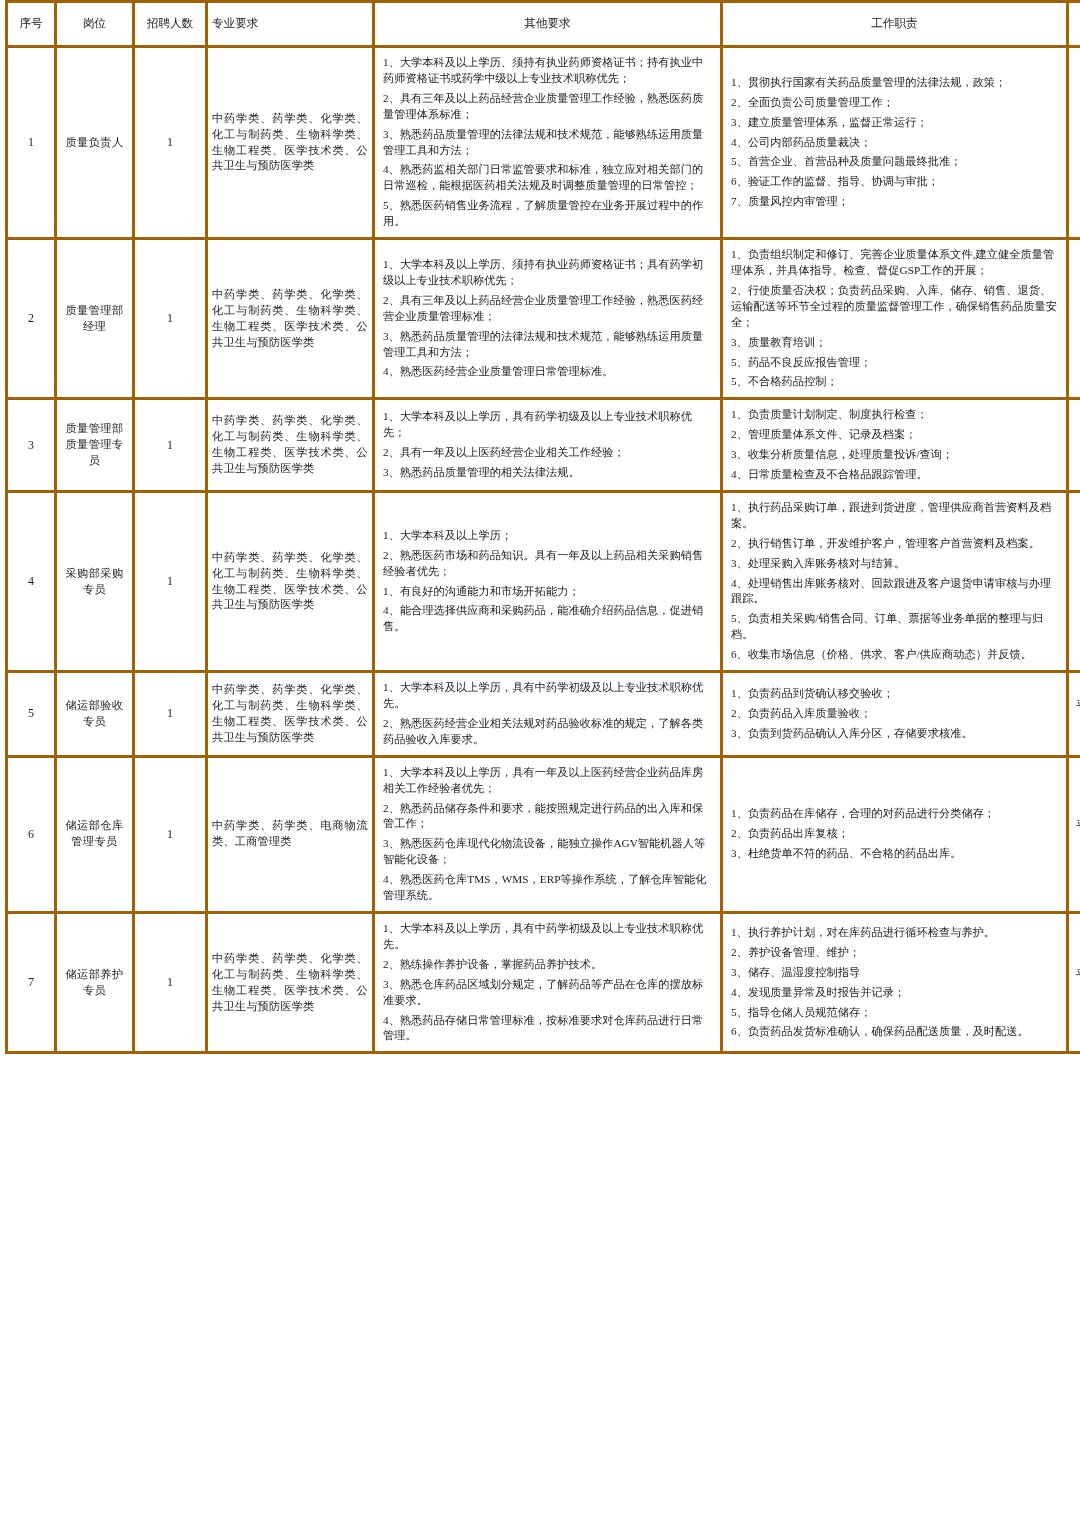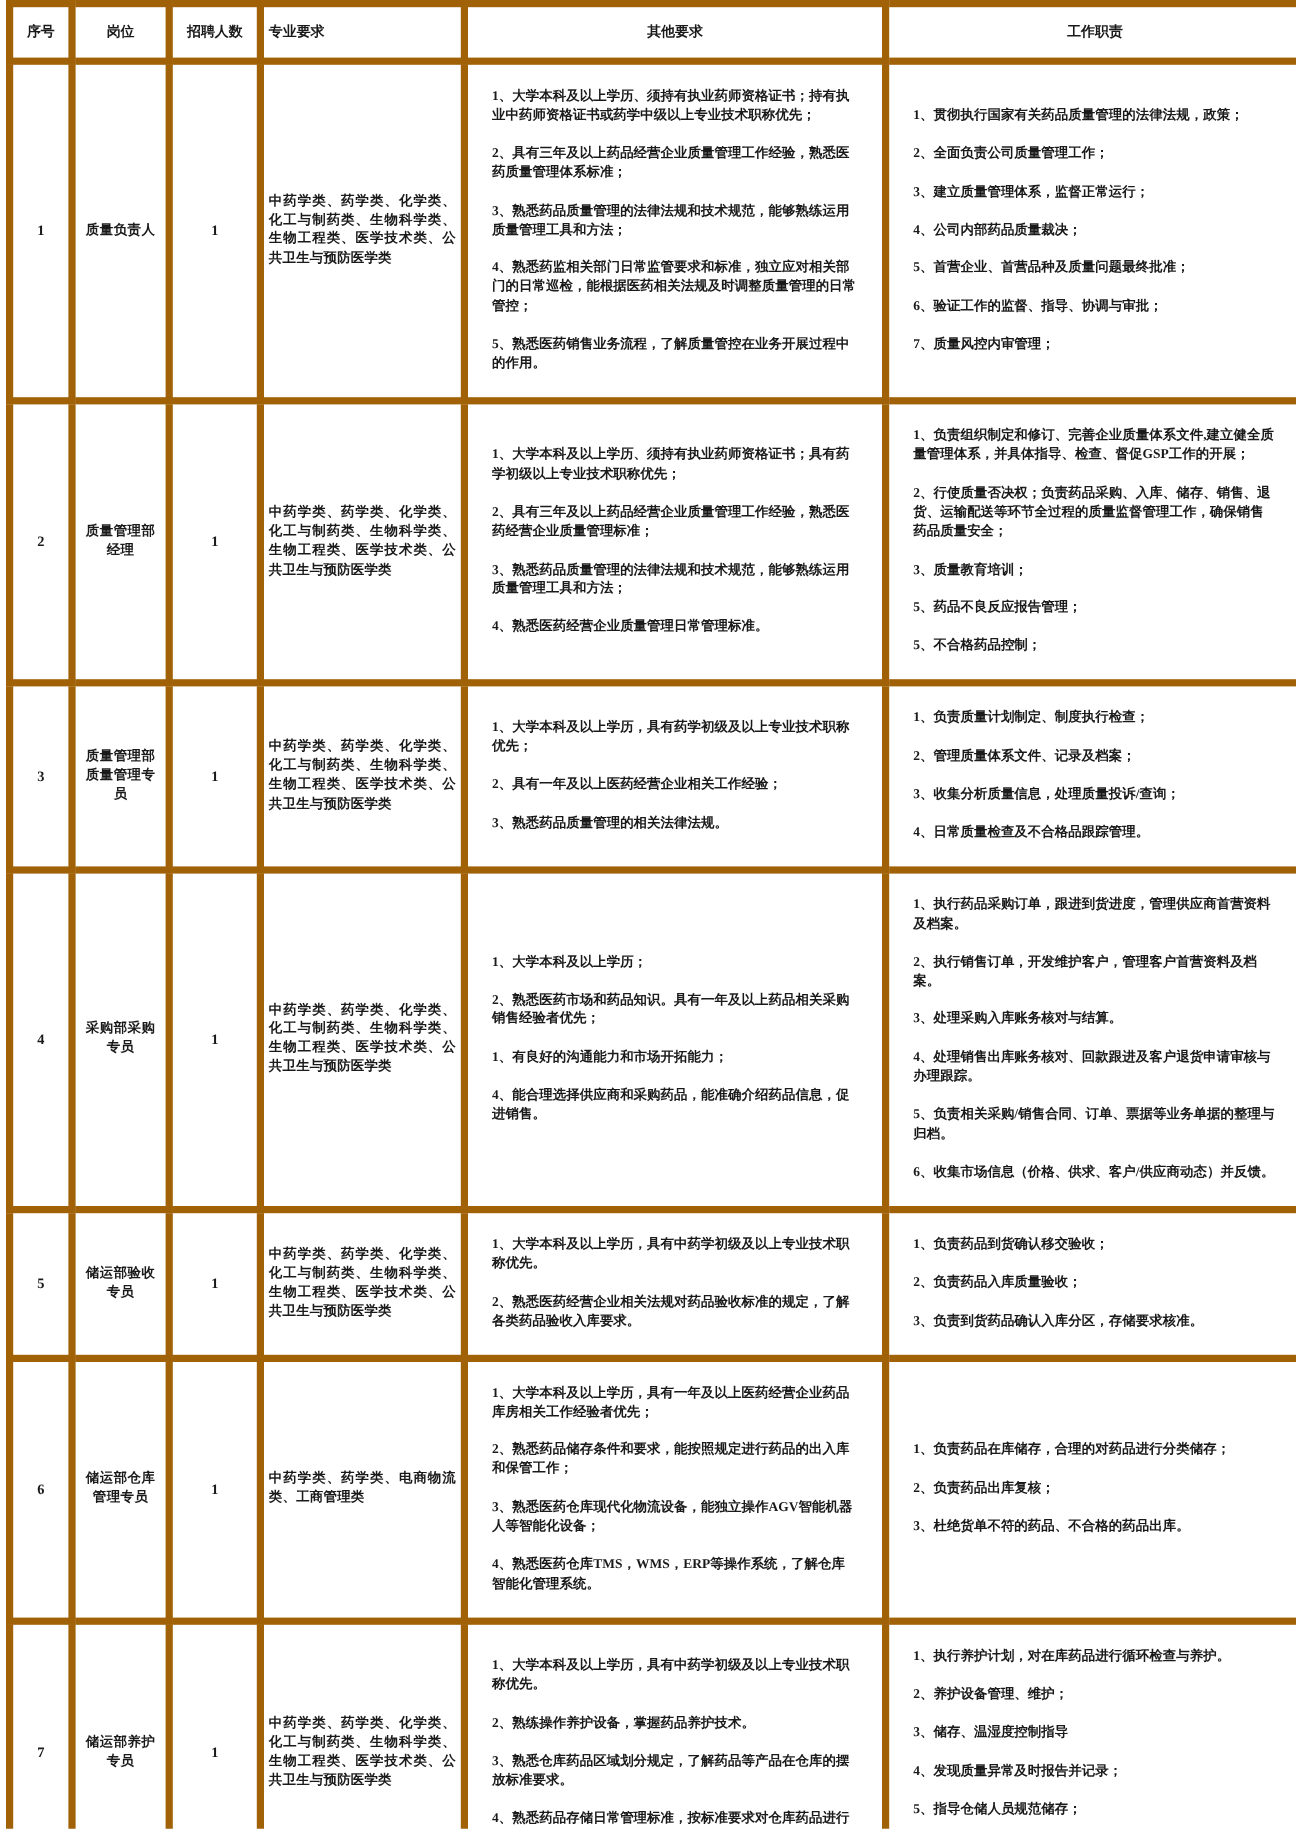--- a/index.html
+++ b/index.html
@@ -30,26 +30,26 @@
     line-height: 1.2;
     font-family: "Liberation Sans", "DejaVu Sans", sans-serif;
   }
   table.jobs {
     border-collapse: collapse;
     width: 1070px;
     table-layout: fixed;
     font-size: 11.2px;
   }
   table.jobs th, table.jobs td {
-    border: 6px solid #a16207;
+    border: 3px solid #a16207;
     vertical-align: middle;
     padding: 3px 4px;
     line-height: 1.42;
     word-break: break-all;
-    font-weight: bold;
+    font-weight: normal;
   }
   thead th {
     text-align: center;
     height: 36px;
     font-size: 11.6px;
     padding: 2px 3px;
   }
   .c-idx   { width: 38px;  text-align: center; }
   .c-post  { width: 67px;  text-align: center; }
   .c-num   { width: 62px;  text-align: center; margin-left: 45px; }
@@ -62,21 +62,21 @@
   td.c-post { font-size: 11.2px; letter-spacing: 0.4px; }
   td.c-loc  { font-size: 11.2px; letter-spacing: 0.3px; line-height: 1.5; }
   td.c-major {
     letter-spacing: 0.2px;
     line-height: 1.5;
   }
   td.c-other, td.c-duty {
     line-height: 1.5;
     letter-spacing: 0.05px;
   }
-  .lines > div { margin: 16px; padding: 0; }
+  .lines > div { margin: 4px; padding: 0; }
   thead th.c-major { text-align: right; }
   thead th.c-idx, thead th.c-post, thead th.c-num,
   thead th.c-other, thead th.c-duty, thead th.c-loc { text-align: center; }
 </style>
 </head>
 <body>
 
 <div class="page">
 
 

